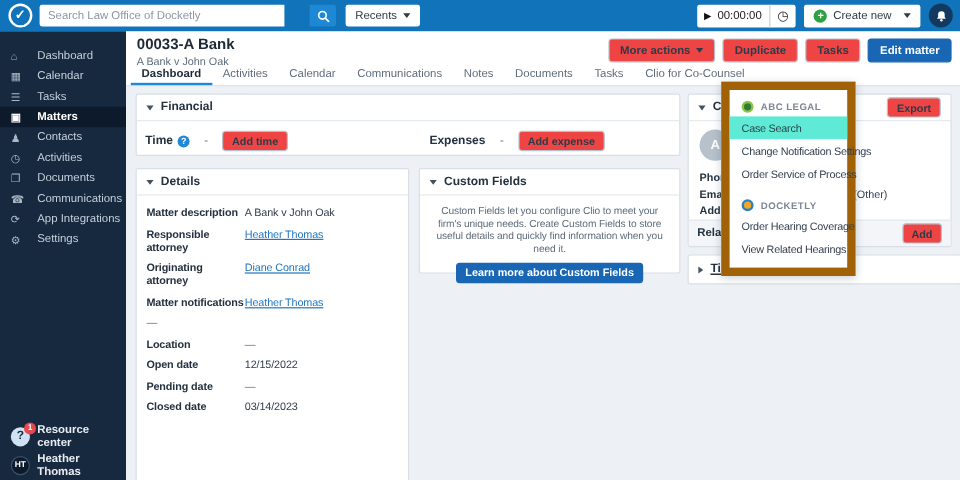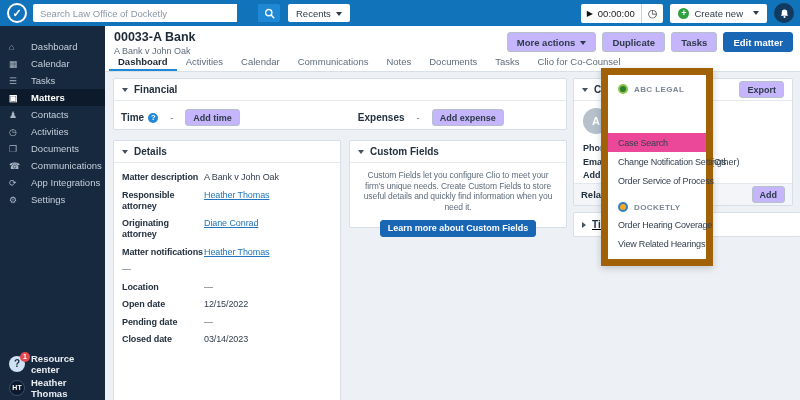--- a/index.html
+++ b/index.html
@@ -36,21 +36,21 @@
   .rcic { position:relative; width:16px; height:16px; background:#cfe2f3; border-radius:50%; color:#17293f; font-size:10px; font-weight:bold; text-align:center; line-height:16px; margin-right:6px; flex:none; }
   .badge { position:absolute; top:-4px; right:-5px; width:10px; height:10px; background:#e5484d; border-radius:50%; color:#fff; font-size:7px; line-height:10px; text-align:center; font-weight:bold; }
   .avht { width:16px; height:16px; background:#0c1a2b; border:1px solid #3a4f68; border-radius:50%; color:#fff; font-size:7px; font-weight:bold; text-align:center; line-height:14px; margin-right:6px; flex:none; }
   .sb-bottom .nlb { font-size:9.5px; font-weight:bold; color:#e8edf2; }
 
   
   .mainhd { position:absolute; left:105px; top:26px; width:695px; height:46px; background:#fff; border-bottom:1px solid #d9dfe6; z-index:10; }
   .mh-title { position:absolute; left:9px; top:4px; font-size:12.5px; font-weight:bold; color:#1d2935; }
   .mh-sub { position:absolute; left:9px; top:20px; font-size:9px; color:#5f6c7b; }
   .mh-actions { position:absolute; right:7px; top:6px; display:flex; gap:6px; }
-  .btn { height:20px; background:#c4b5fd; border:1px solid #b7c1cb; border-radius:3px; font-size:9.5px; color:#2e3a47; padding:0 9px; cursor:pointer; font-family:"Liberation Sans",sans-serif; font-weight:bold; }
+  .btn { height:20px; background:#ef4444; border:1px solid #b7c1cb; border-radius:3px; font-size:9.5px; color:#2e3a47; padding:0 9px; cursor:pointer; font-family:"Liberation Sans",sans-serif; font-weight:bold; }
   .btn.primary { background:#1866b4; border-color:#1866b4; color:#fff; }
   .btn.sm { height:17px; font-size:9px; padding:0 7px; }
   .tabs { position:absolute; left:0; bottom:0; width:695px; height:17px; display:flex; padding-left:4px; }
   .tab { font-size:9.5px; color:#5f6c7b; padding:0 9px; line-height:15px; cursor:pointer; white-space:nowrap; }
   .tab.active { color:#1d2935; font-weight:bold; border-bottom:2px solid #2188d8; }
 
   
   .content { position:absolute; left:105px; top:72px; width:695px; height:328px; background:#edf0f4; overflow:hidden; }
   .card { position:absolute; background:#fff; border:1px solid #d9dfe6; border-radius:2px; }
   .card-hd { height:22px; border-bottom:1px solid #e4e9ee; display:flex; align-items:center; padding:0 8px; font-size:10px; font-weight:bold; color:#24313f; cursor:pointer; }
@@ -91,21 +91,21 @@
   .c-timeline { left:468px; top:140px; width:228px; height:25px;text-decoration:underline; }
   .c-timeline .card-hd { border-bottom:none; height:23px; }
 
   
   .dropdown { position:absolute; left:601px; top:68px; width:112px; background:#fff; border:7px solid #a16207; box-shadow:0 2px 7px rgba(20,40,60,.22); z-index:50; padding:5px 0 6px 0; }
   .dd-hd { display:flex; align-items:center; gap:6px; padding:4px 10px 3px 10px; font-size:8px; font-weight:bold; color:#7a8694; letter-spacing:.4px; }
   .dd-ic { width:10px; height:10px; border-radius:50%; flex:none; }
   .dd-ic.abc { background:#2e7d32; border:2px solid #8bc34a; }
   .dd-ic.dock { background:#f5a623; border:2px solid #2f80c3; }
   .dd-item { font-size:9px; color:#33404e; padding:4.5px 10px; cursor:pointer; letter-spacing:-0.2px; white-space:nowrap; }
-  .dd-item.hover { background:#ec4899;margin-top:36px; }
+  .dd-item.hover { background:#5eead4; }
   .dd-sep { height:8px; }
 </style>
 </head>
 <body>
 
 <div class="topbar">
   <div class="logo"><span>✓</span></div>
   <div class="searchwrap">
     <input placeholder="Search Law Office of Docketly" style="">
     <button class="searchbtn">

